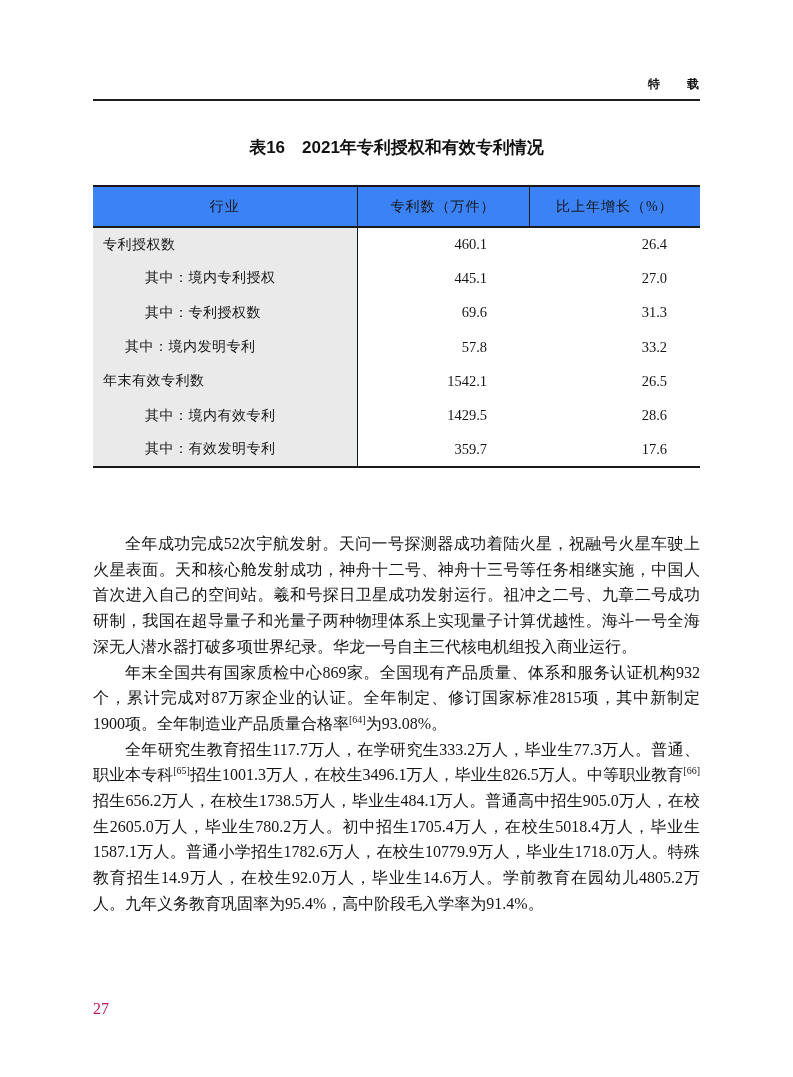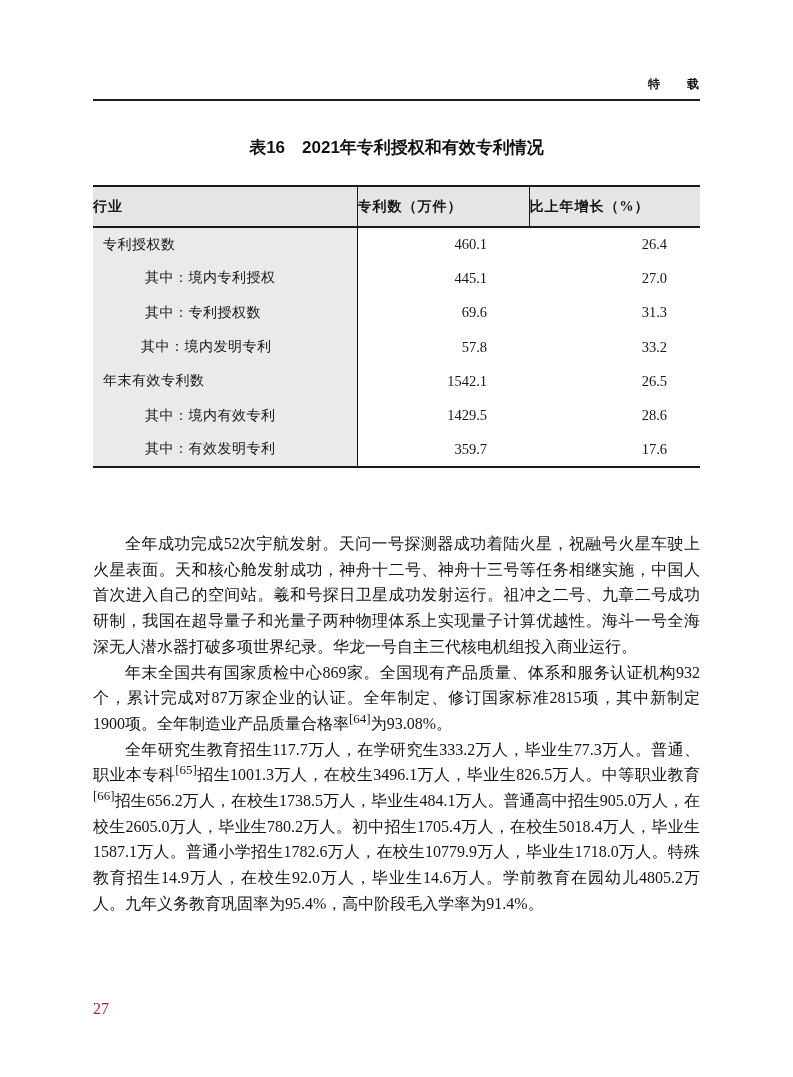--- a/index.html
+++ b/index.html
@@ -58,57 +58,57 @@
     width: 607px;
     table-layout: fixed;
     border-collapse: collapse;
     border-top: 2px solid #1a1a1a;
     border-bottom: 2px solid #1a1a1a;
     font-size: 14px;
     color: #161616;
   }
   table.stat-table thead th {
     height: 41px;
-    background: #e5e5e5;
-    font-weight: bold;
-    text-align: left;
+    background: #3b82f6;
+    font-weight: normal;
+    text-align: center;
     vertical-align: middle;
     border-bottom: 2px solid #1a1a1a;
     letter-spacing: 1px;
   }
   table.stat-table thead th.col-industry { border-right: 1px solid #1a1a1a; }
   table.stat-table thead th.col-patents  { border-right: 1px solid #1a1a1a; }
   table.stat-table tbody td {
     height: 34.3px;
     vertical-align: middle;
   }
   td.label-cell {
     background: #eaeaea;
     border-right: 1px solid #0f172a;
     letter-spacing: 0.5px;
   }
   td.label-cell.indent-0 { padding-left: 10px; }
   td.label-cell.indent-1 { padding-left: 52px; }
-  td.label-cell.indent-2 { padding-left: 48px; }
+  td.label-cell.indent-2 { padding-left: 32px; }
   td.num-patents { text-align: right; padding-right: 42px; font-size: 14.5px; }
   td.num-growth  { text-align: right; padding-right: 33px; font-size: 14.5px; margin-top: 21px; }
   
   .body-text {
     position: absolute;
     left: 93px;
     top: 531px;
     width: 607px;
     font-size: 16px;
     line-height: 25.7px;
     text-align: justify;
     color: #141414;
   }
   .body-text p { text-indent: 2em; }
   .body-text sup {
-    font-size: 13px;
+    font-size: 10px;
     line-height: 0;
     vertical-align: super;
   }
   
   .page-number {
     position: absolute;
     left: 93px;
     top: 1000px;
     width: 607px;
     font-size: 16px;

